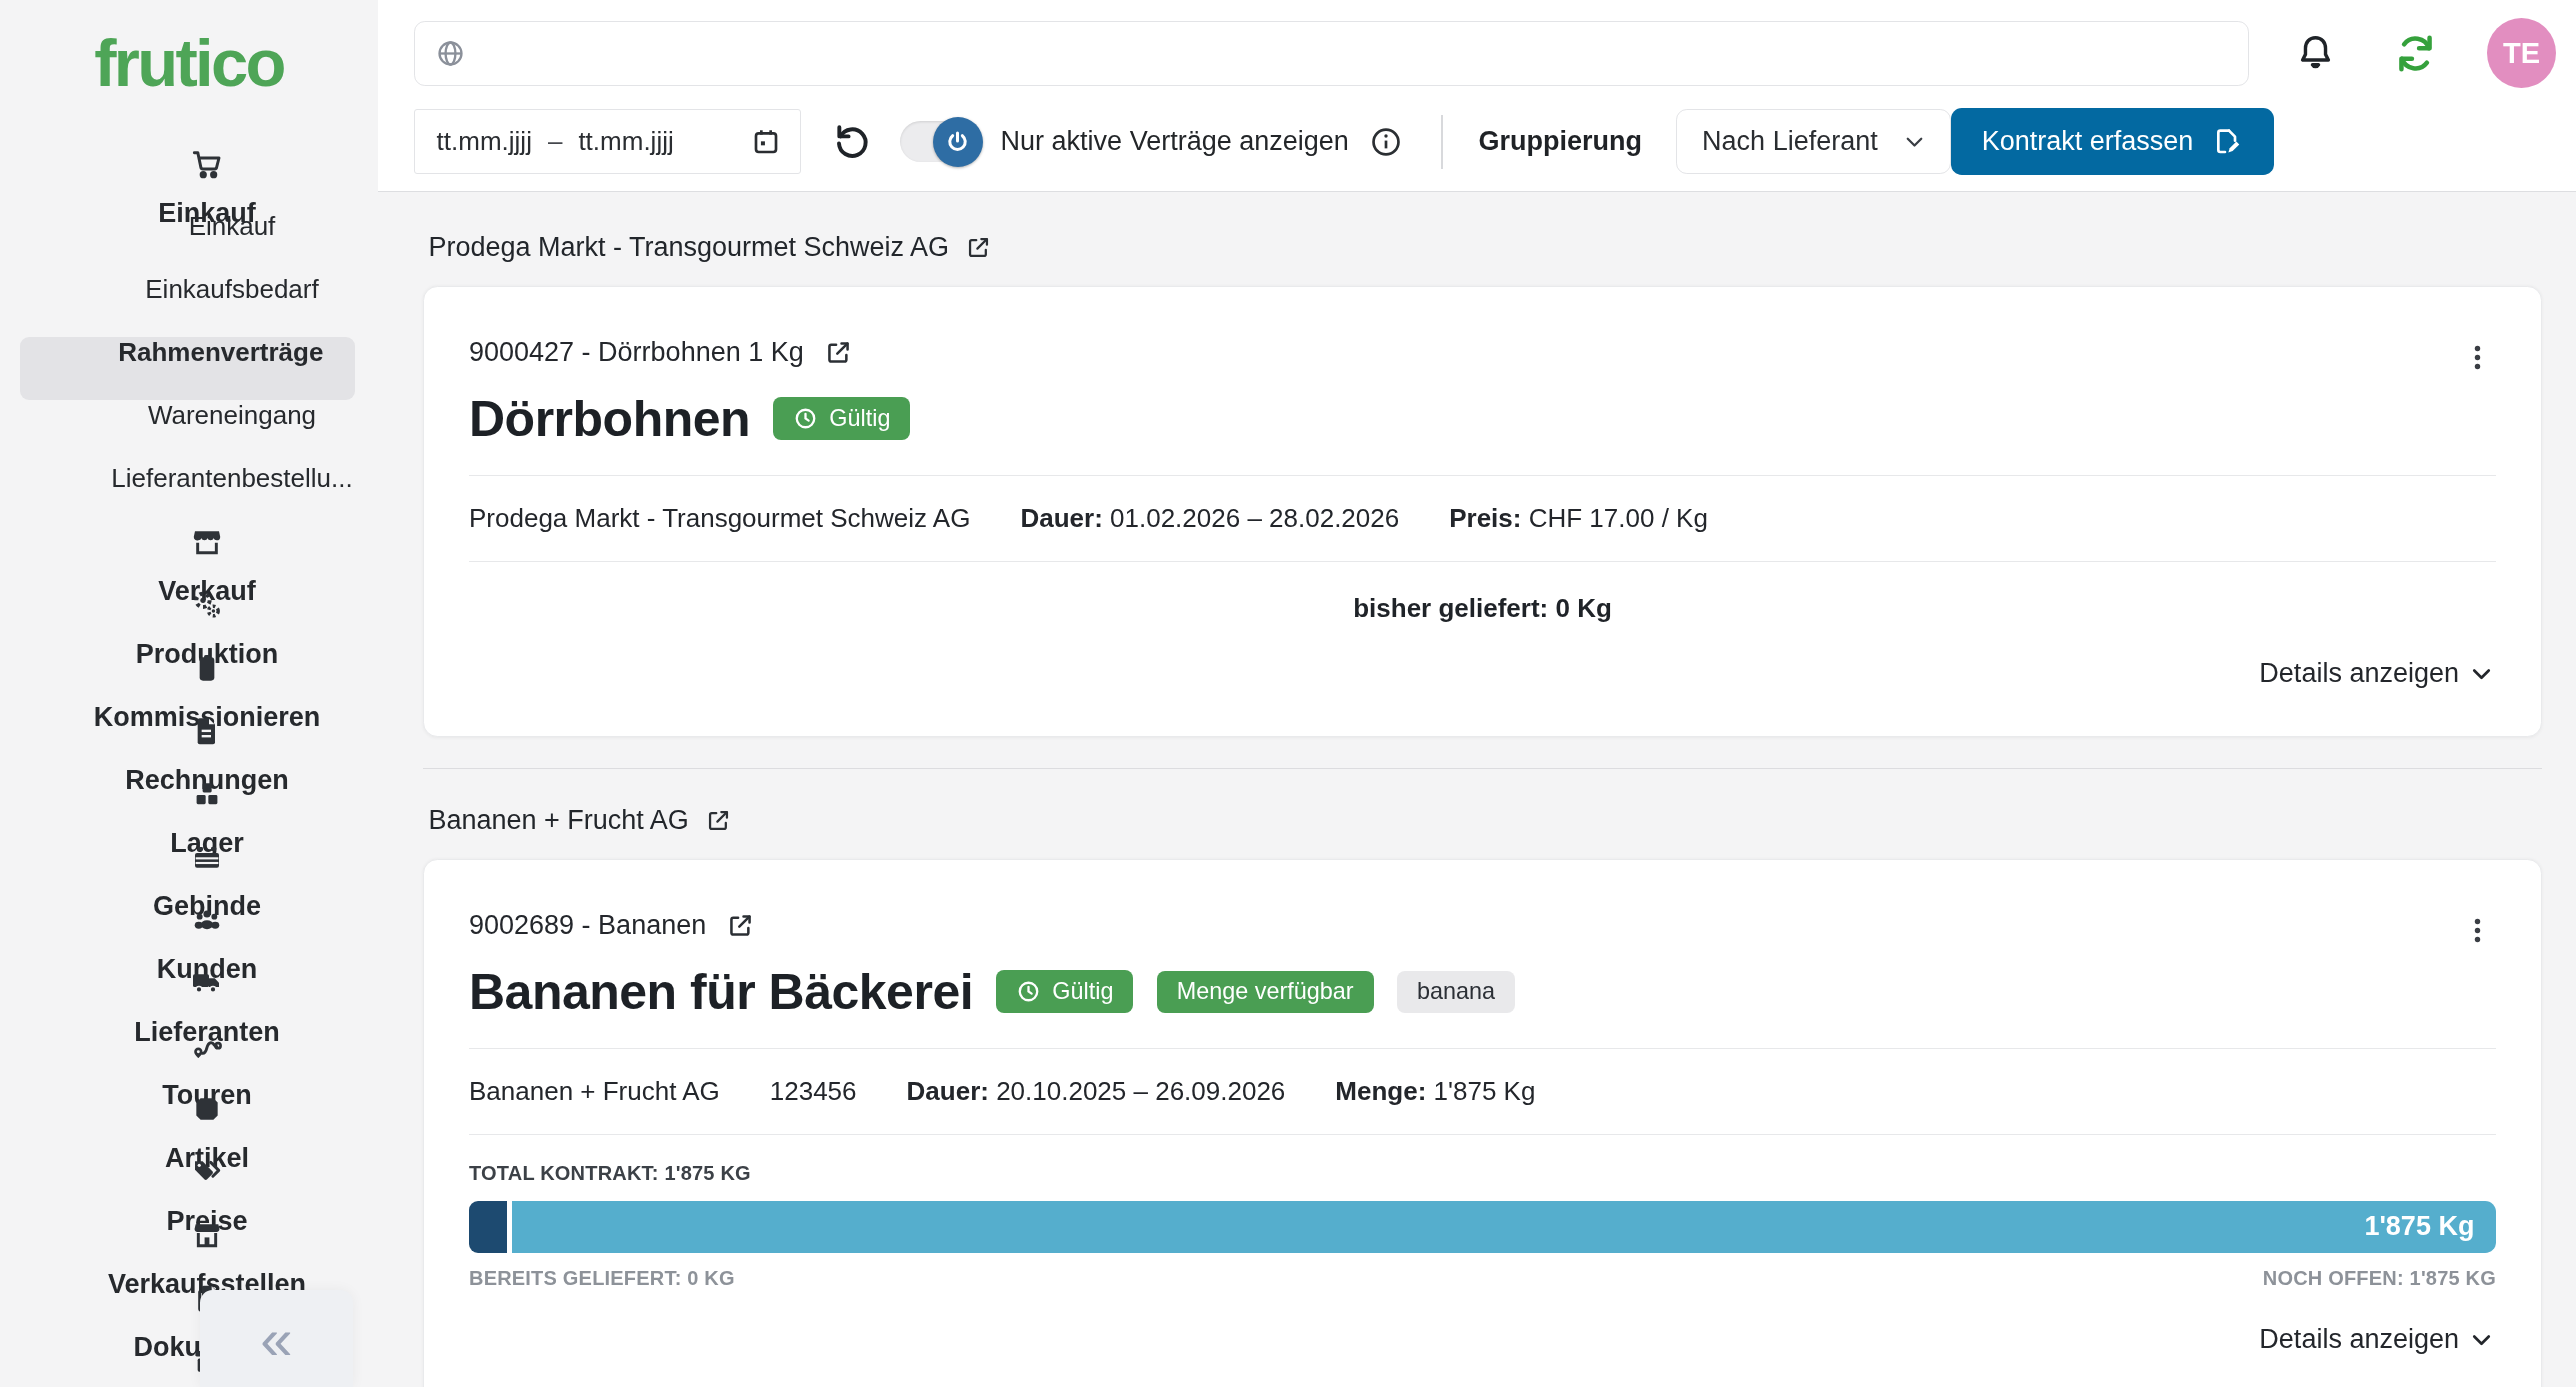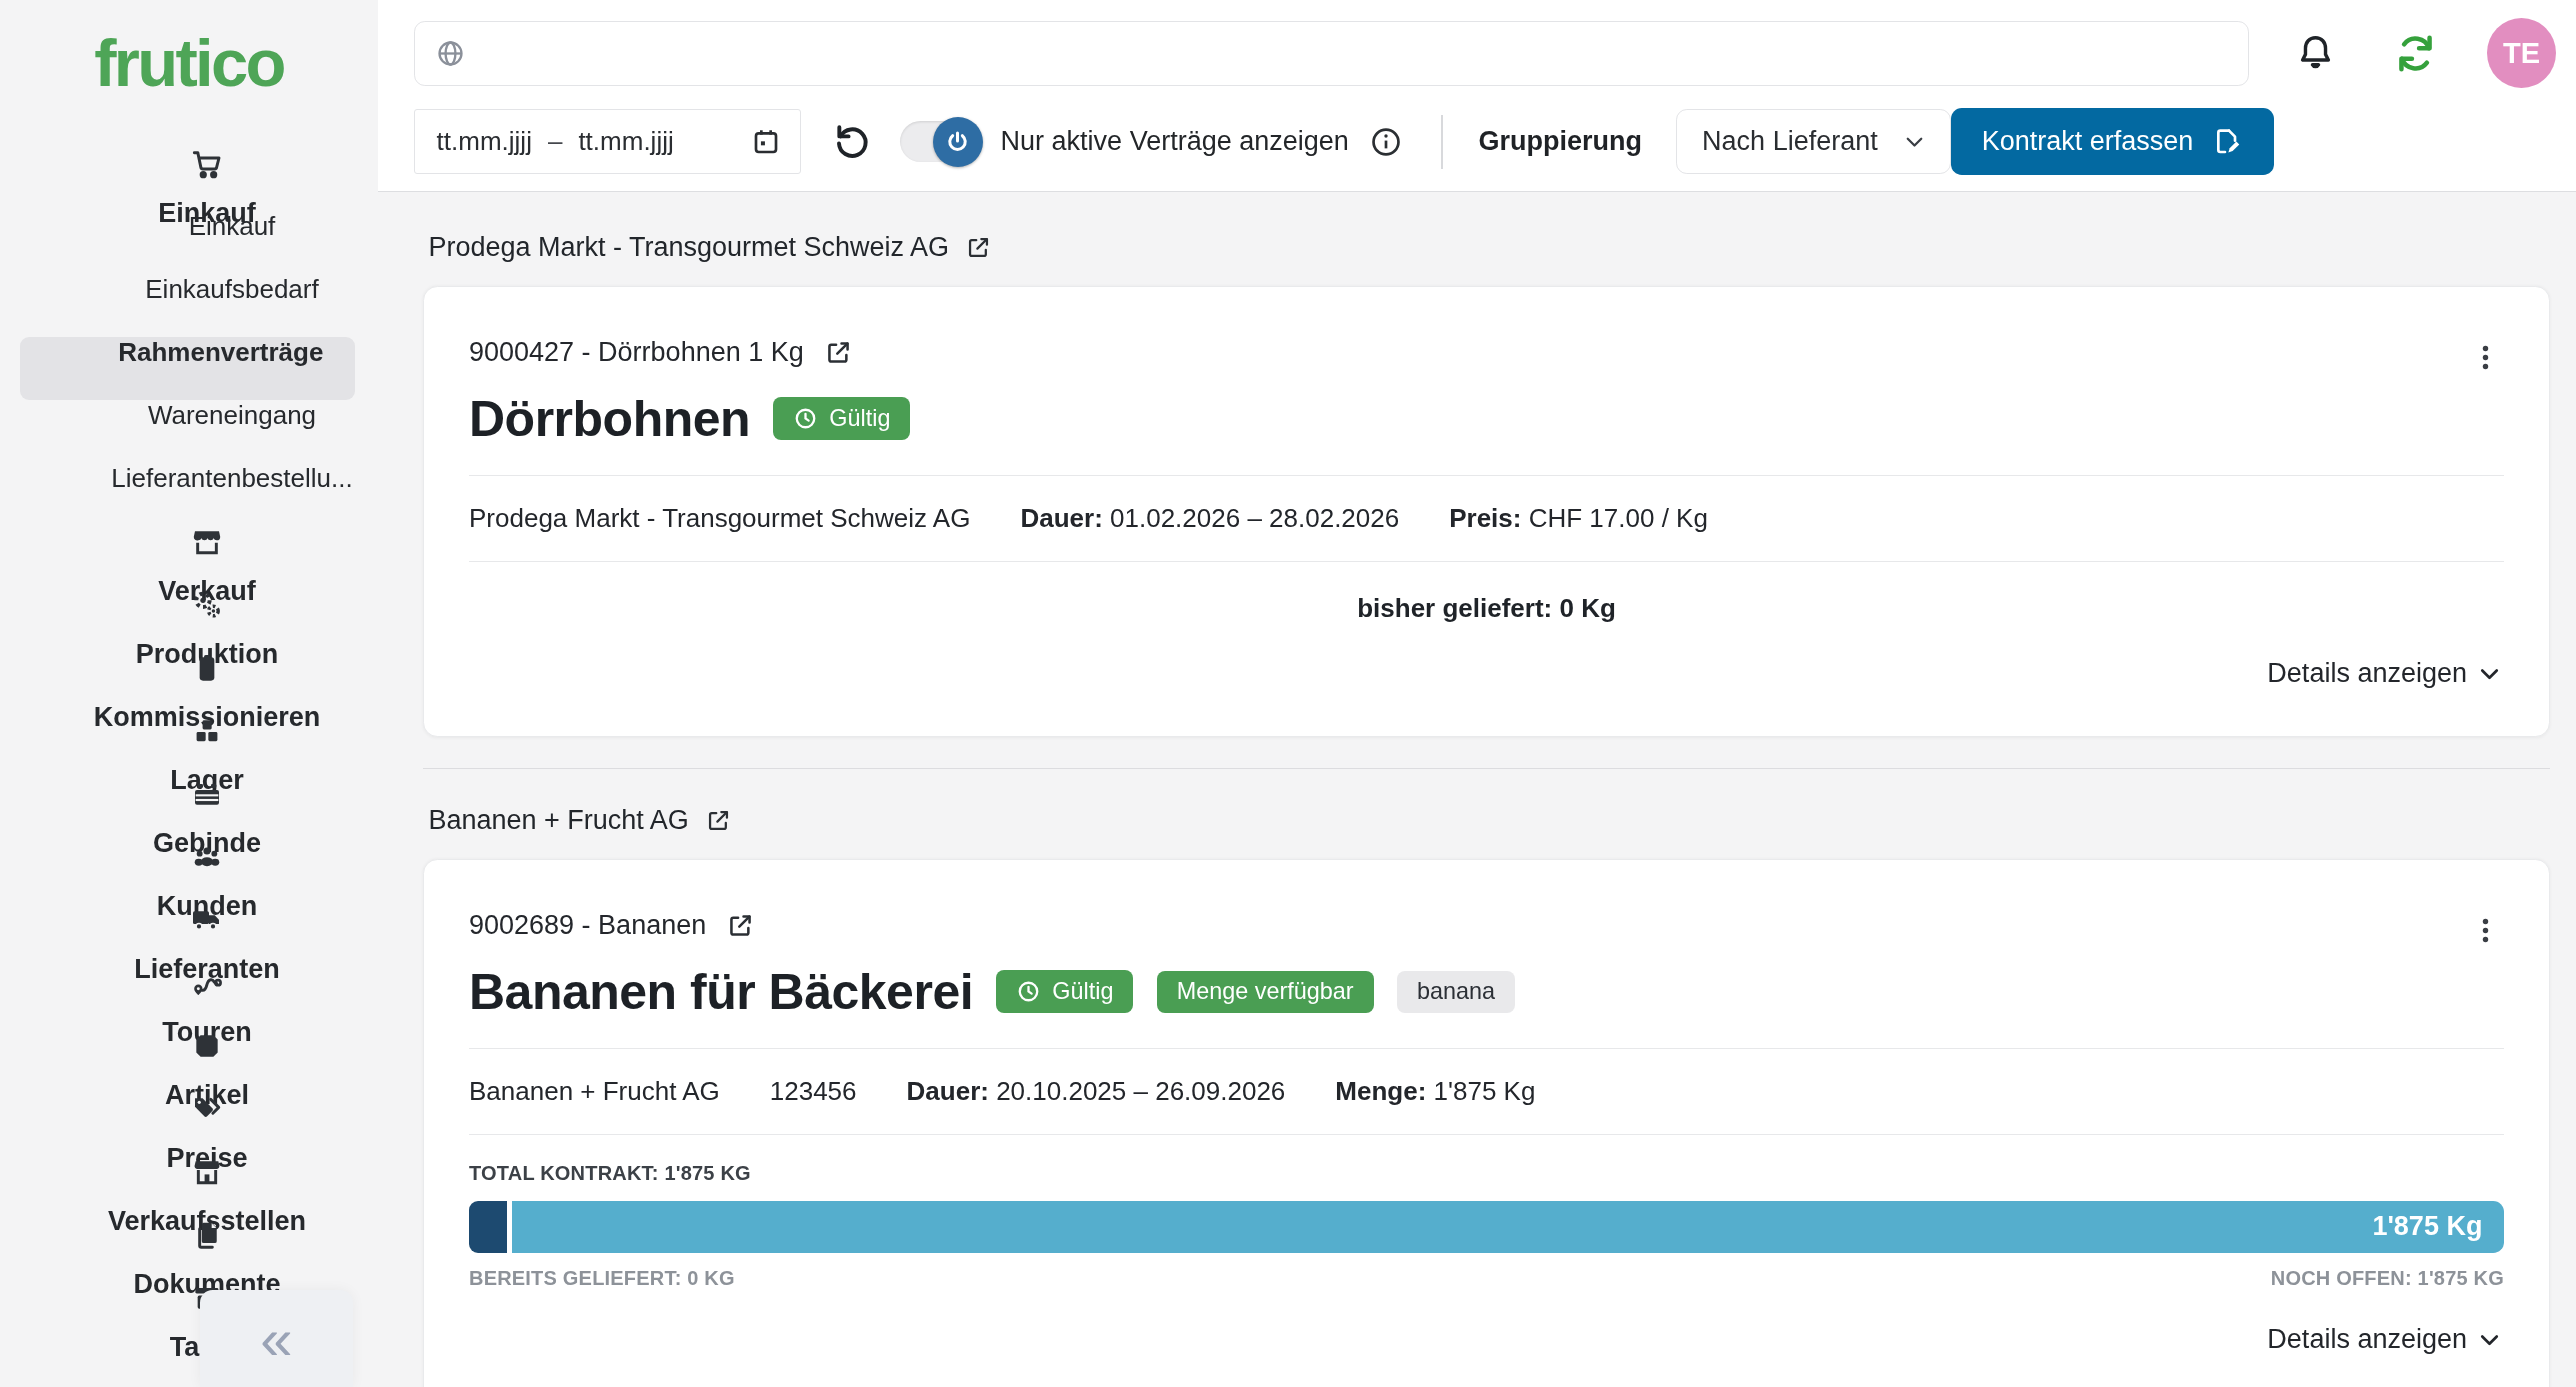--- a/index.html
+++ b/index.html
@@ -69,21 +69,21 @@
   .select {
     margin-left:34px; height:65px; min-width:250px; border:1.8px solid #e3e4e7; border-radius:10.8px; background:#fff;
     display:flex; align-items:center; gap:23.4px; padding:0 21.6px 0 25px; font-size:27px; color:#2a2d31; cursor:pointer;
   }
   .primary-btn {
     height:67px; border:none; border-radius:10.8px; background:#0369a1; color:#fff;
     font-family:inherit; font-size:27px; display:flex; align-items:center; gap:18px; padding:0 31px; cursor:pointer;
   }
 
   
-  .content { flex:1; overflow:hidden; padding:40px 26px 0 45px; }
+  .content { flex:1; overflow:hidden; padding:40px 34px 0 45px; }
   .group-header { display:flex; align-items:center; gap:16px; margin:0 0 23.4px 5.4px; font-size:27px; color:#22262b; }
   .card {
     background:#fff; border:0.9px solid #e9eaec; border-radius:14.4px; box-shadow:0 0.9px 3.6px rgba(0,0,0,.05);
     padding:50px 45px 47px 45px; position:relative; margin-bottom:31px;
   }
   .kebab { position:absolute; top:47px; right:41px; background:none; border:none; cursor:pointer; padding:7.2px; }
   .code-row { display:flex; align-items:center; gap:20px; font-size:27px; color:#24272c; }
   .title-row { display:flex; align-items:center; gap:23.4px; margin-top:21.6px; }
   .card-title { font-size:50px; font-weight:700; color:#1d2126; letter-spacing:-0.5px; }
   .badge {
@@ -163,20 +163,31 @@
       <span class="nlabel">Produktion</span>
     </div>
     <div class="nav-item top">
       <span class="nicon">
         <svg viewBox="0 0 24 24" width="32" height="32">
             <rect x="6.5" y="4" width="11" height="17.5" rx="2.5" fill="#2e3237"></rect>
             <rect x="9.8" y="2.2" width="4.4" height="3.4" rx="1.2" fill="#2e3237"></rect>
           </svg>
       </span>
       <span class="nlabel">Kommissionieren</span>
+    </div>
+    <div class="nav-item top">
+      <span class="nicon">
+        <svg viewBox="0 0 24 24" width="32" height="32">
+            <path fill="#2e3237" d="M6.5 2.5h7L18 7v13.5a1.5 1.5 0 0 1-1.5 1.5h-10A1.5 1.5 0 0 1 5 20.5V4a1.5 1.5 0 0 1 1.5-1.5z"></path>
+            <path fill="#f4f4f5" d="M13.5 2.9 17.6 7h-4.1z"></path>
+            <rect x="8" y="11" width="7" height="1.8" fill="#f4f4f5"></rect>
+            <rect x="8" y="15" width="7" height="1.8" fill="#f4f4f5"></rect>
+          </svg>
+      </span>
+      <span class="nlabel">Rechnungen</span>
     </div>
     <div class="nav-item top">
       <span class="nicon">
         <svg viewBox="0 0 24 24" width="32" height="32" fill="#2e3237">
             <rect x="8.7" y="4" width="6.8" height="6.8" rx="1"></rect>
             <rect x="4.2" y="12.8" width="6.8" height="6.8" rx="1"></rect>
             <rect x="13" y="12.8" width="6.8" height="6.8" rx="1"></rect>
           </svg>
       </span>
       <span class="nlabel">Lager</span>

